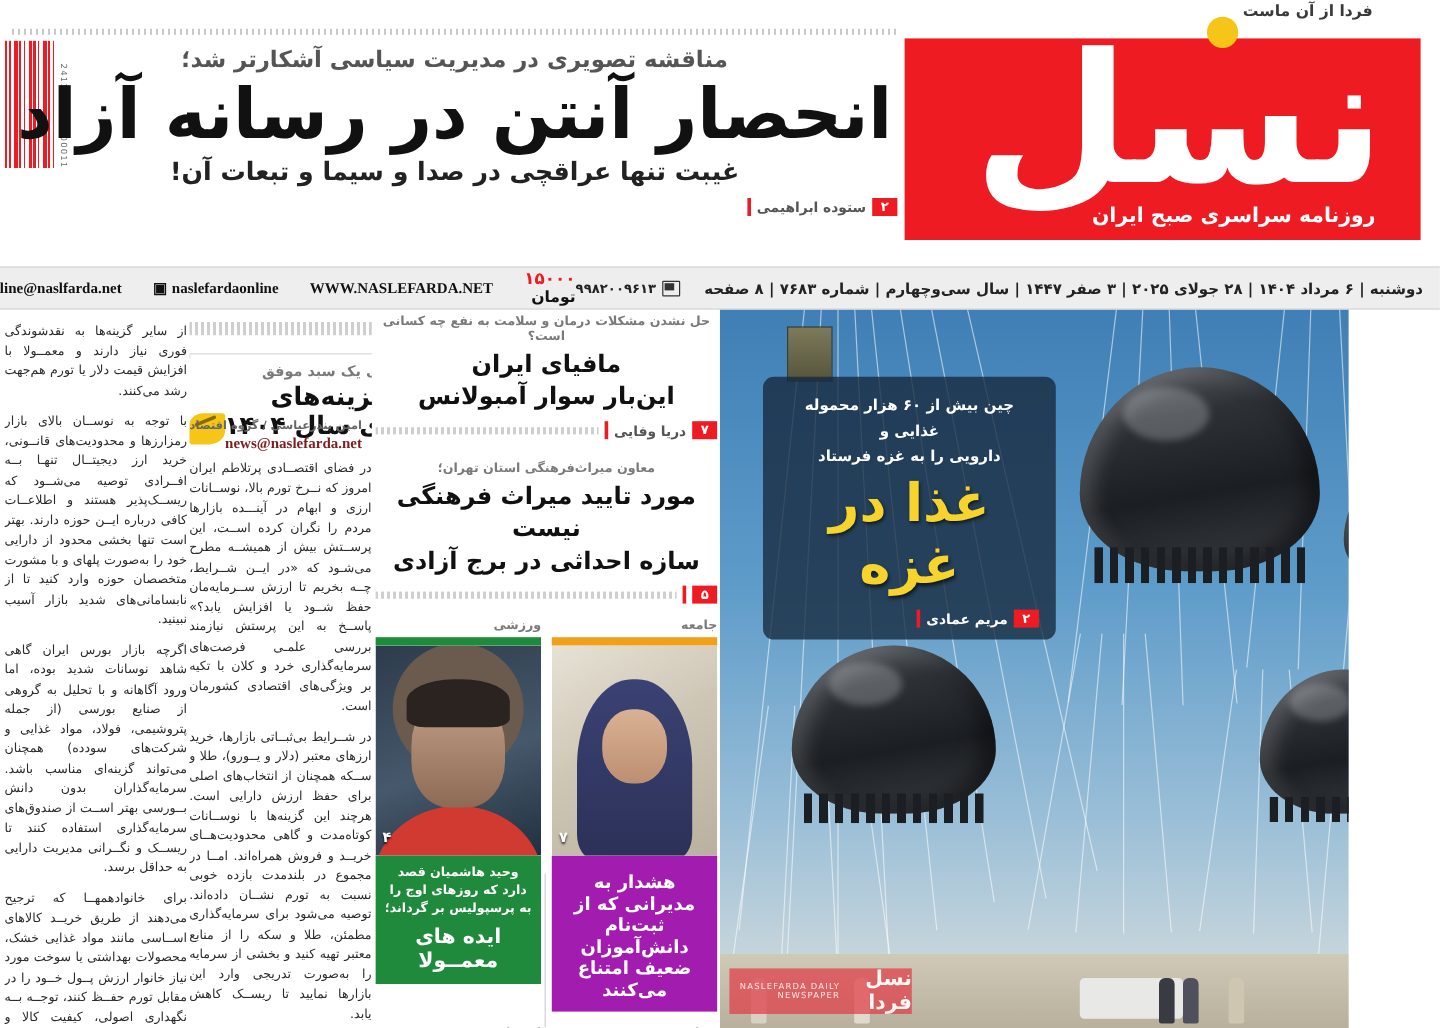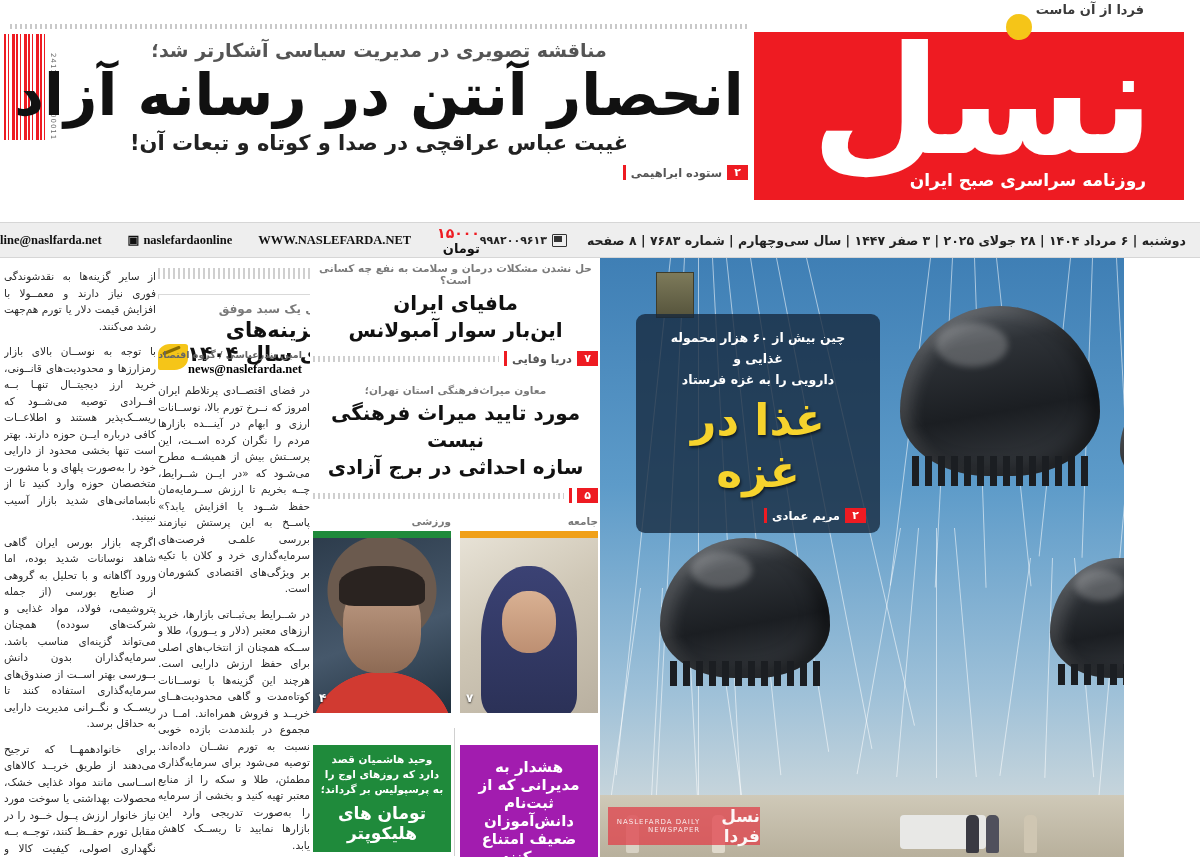--- a/index.html
+++ b/index.html
@@ -132,21 +132,21 @@
   .ed-title{
     position:absolute;left:0;top:60px;width:309px;text-align:center;
     font-size:21px;font-weight:bold;color:#111;
   }
   .ed-author{
     position:absolute;right:8px;top:90px;width:145px;text-align:right;
     font-size:9.5px;color:#666;font-weight:bold;line-height:13px;
   }
   .ed-mail{
     position:absolute;right:8px;top:104px;width:150px;text-align:right;
-    font-size:12.5px;color:#000000;font-family:"Liberation Serif",serif;font-weight:bold;
+    font-size:12.5px;color:#7f1d1d;font-family:"Liberation Serif",serif;font-weight:bold;
   }
   .quill{
     position:absolute;right:122px;top:86px;width:30px;height:26px;
     background:#f5c518;border-radius:40% 10% 45% 10%;
   }
   .quill::after{
     content:"";position:absolute;left:4px;top:5px;width:19px;height:3px;
     background:#8a6d00;transform:rotate(-22deg);border-radius:2px;
   }
 
@@ -208,21 +208,21 @@
     content:"";position:absolute;left:50%;top:30%;width:54px;height:62px;
     transform:translateX(-50%);border-radius:46%;
     background:linear-gradient(180deg,#d9b193,#bd8f72);
   }
   .pic-badge{
     position:absolute;left:6px;bottom:8px;color:#fff;font-size:12px;
     font-weight:bold;text-shadow:0 1px 2px rgba(0,0,0,.8);z-index:5;
   }
   .card-cap{
     padding:7px 7px 9px;color:#fff;text-align:center;
-    background:#1f8a3b;min-height:78px;box-sizing:border-box;margin-top:32px;
+    background:#1f8a3b;min-height:78px;box-sizing:border-box;
   }
   .card.society .card-cap{background:#a21caf;}
   .card-cap .lead{font-size:10.5px;line-height:15px;font-weight:bold;}
   .card-cap .big{font-size:17px;font-weight:bold;margin-top:6px;}
   .card.society .card-cap .big{font-size:15px;}
 
   .bottom2{display:flex;gap:10px;direction:rtl;margin-top:12px;}
   .b2{width:137px;}
   .b2-sec{font-size:10.5px;color:#7a7a7a;font-weight:bold;text-align:right;}
   .vline{
@@ -307,21 +307,21 @@
     </div>
     <div class="sun-dot"></div>
     <div class="logo-slogan">فردا از آن ماست</div>
     <div class="barcode"></div>
     <div class="barcode-num">2411200652900011</div>
 
     <div class="lead-wrap">
       <div class="rule-dotted"></div>
       <div class="lead-kicker">مناقشه تصویری در مدیریت سیاسی آشکارتر شد؛</div>
       <div class="lead-title">انحصار آنتن در رسانه آزاد</div>
-      <div class="lead-sub">غیبت عباس عراقچی در صدا و کوتاه و تبعات آن!</div>
+      <div class="lead-sub">غیبت تنها عراقچی در صدا و سیما و تبعات آن!</div>
       <div class="byline">
         <span class="pg-badge">۲</span>
         <span class="by-name">ستوده ابراهیمی</span>
         <span class="by-bar"></span>
       </div>
     </div>
   </div>
 
   <div class="infobar">
     <div class="info-date">دوشنبه | ۶ مرداد ۱۴۰۴ | ۲۸ جولای ۲۰۲۵ | ۳ صفر ۱۴۴۷ | سال سی‌وچهارم | شماره ۷۶۸۳ | ۸ صفحه</div>
@@ -412,21 +412,21 @@
         </div>
 
         <div class="card sport">
           <div class="card-sec">ورزشی</div>
           <div class="card-pic">
             <div class="pic-sport"></div>
             <span class="pic-badge">۴</span>
           </div>
           <div class="card-cap">
             <div class="lead">وحید هاشمیان قصد دارد که روزهای اوج را به پرسپولیس بر گرداند؛</div>
-            <div class="big">تومان های هلیکوپتر</div>
+            <div class="big">ایده های معمــولا</div>
           </div>
         </div>
       </div>
 
       <div class="bottom2">
         <div class="b2 politic">
           <div class="b2-sec">سیاسی</div>
 
         </div>
 

